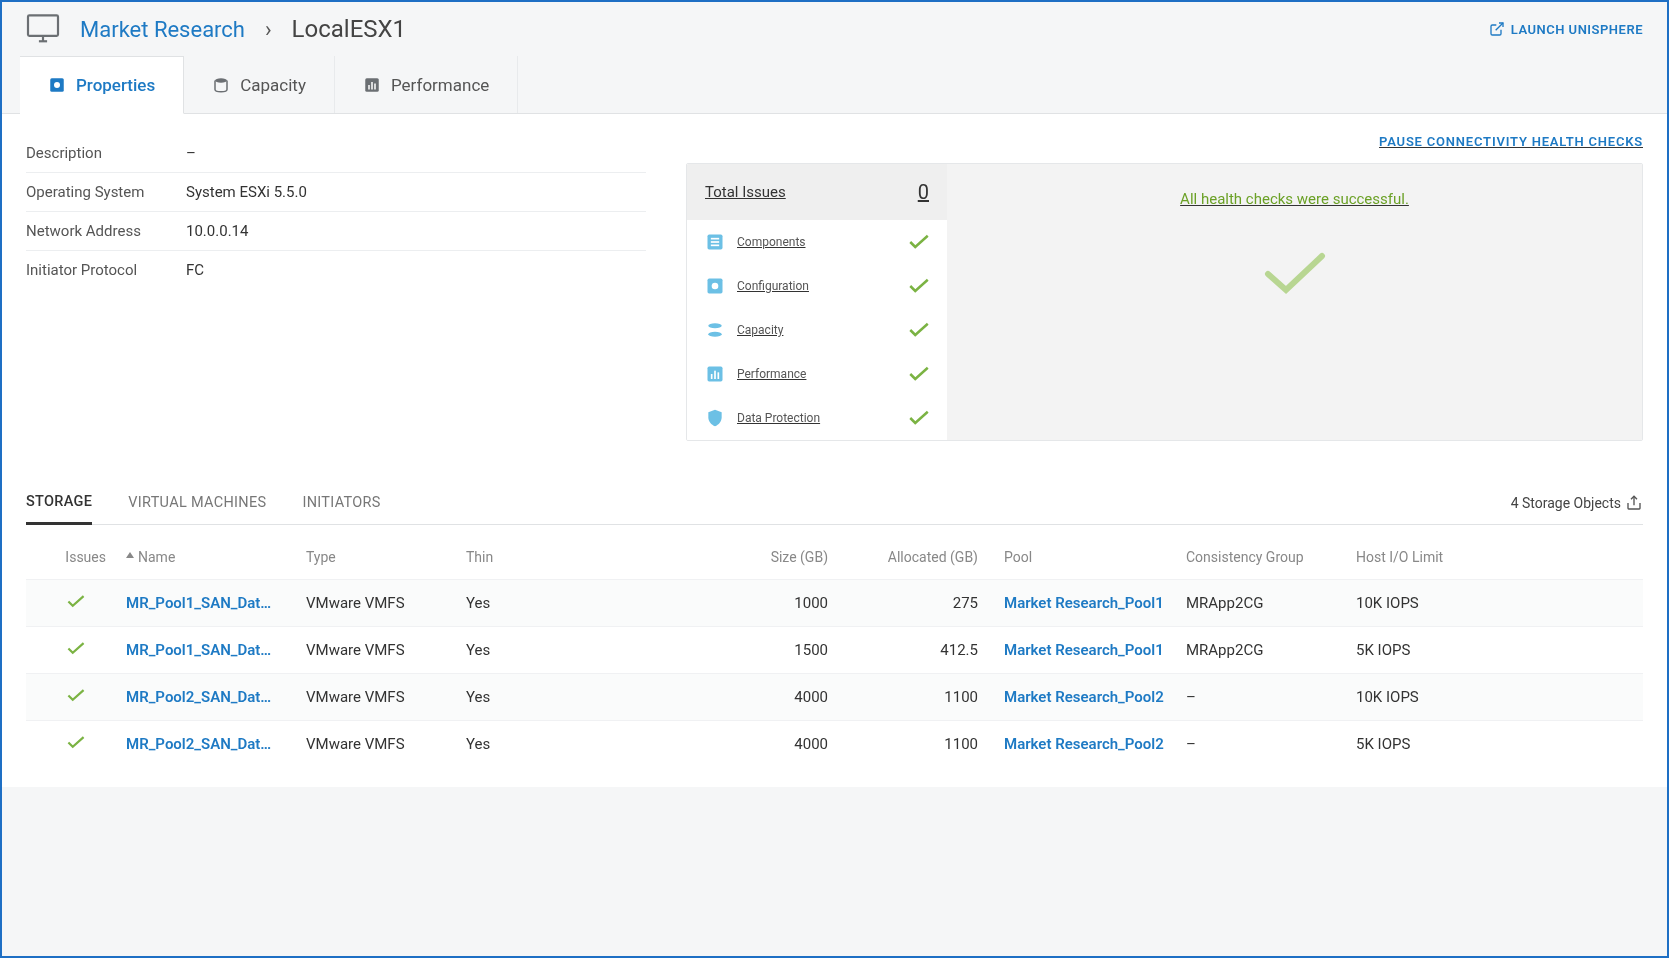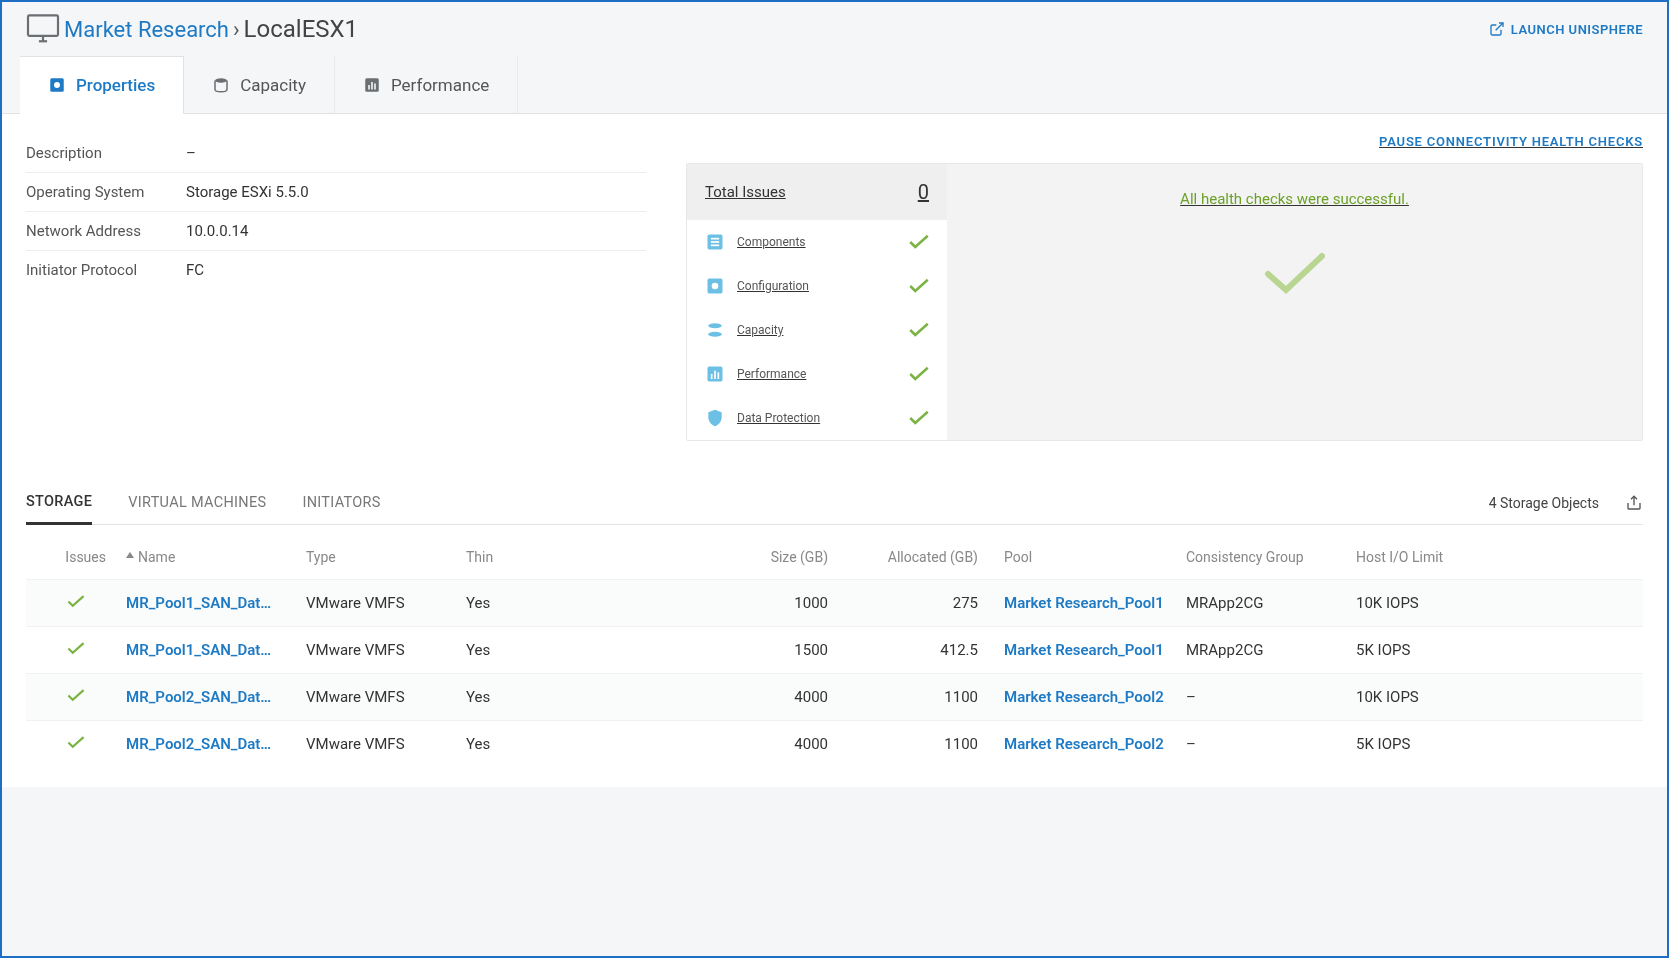--- a/index.html
+++ b/index.html
@@ -16,21 +16,21 @@
   .header {
     display: flex;
     align-items: center;
     padding: 12px 24px;
     background: #f5f6f7;
     justify-content: space-between;
   }
   .breadcrumb {
     display: flex;
     align-items: center;
-    gap: 4px;
+    gap: 20px;
     font-size: 22px;
   }
   .monitor-icon {
     width: 34px; height: 30px;
   }
   .breadcrumb a { color: #1e7ac4; text-decoration: none; }
   .breadcrumb .sep { color: #555; }
   .breadcrumb .current { color: #444; font-size: 24px; }
   .launch-link {
     display: flex; align-items: center; gap: 6px;
@@ -153,21 +153,21 @@
     letter-spacing: 0.3px;
   }
   .sub-tab.active {
     color: #333;
     border-bottom: 3px solid #333;
     font-weight: 500;
     margin-bottom: -1px;
   }
   .sub-tabs-right {
     margin-left: auto;
-    display: flex; align-items: center; gap: 26px;
+    display: flex; align-items: center; gap: 4px;
     color: #444;
   }
   .export-icon { cursor: pointer; }
   .table {
     width: 100%;
     margin-top: 10px;
   }
   .thead, .trow {
     display: grid;
     grid-template-columns: 100px 180px 160px 200px 180px 150px 190px 170px 160px;
@@ -236,21 +236,21 @@
 
 <div class="content">
   <div class="top-flex">
     <div class="props">
       <div class="prop-row">
         <div class="prop-label">Description</div>
         <div class="prop-value">–</div>
       </div>
       <div class="prop-row">
         <div class="prop-label">Operating System</div>
-        <div class="prop-value">Storage ESXi 5.5.0</div>
+        <div class="prop-value">System ESXi 5.5.0</div>
       </div>
       <div class="prop-row">
         <div class="prop-label">Network Address</div>
         <div class="prop-value">10.0.0.14</div>
       </div>
       <div class="prop-row">
         <div class="prop-label">Initiator Protocol</div>
         <div class="prop-value">FC</div>
       </div>
     </div>

